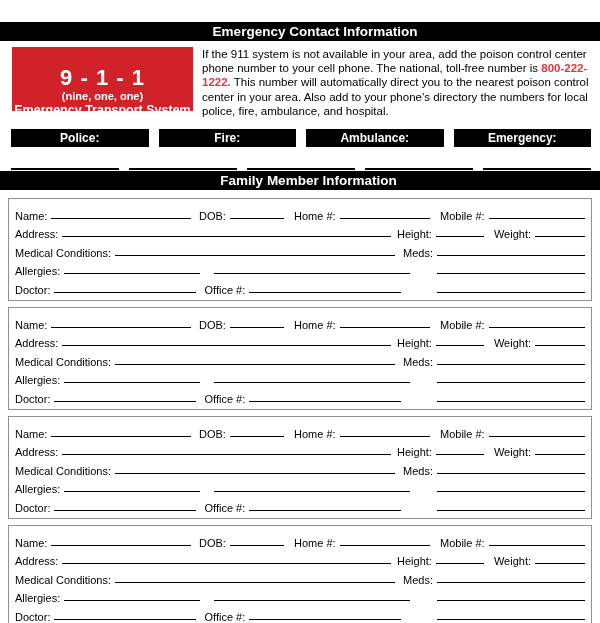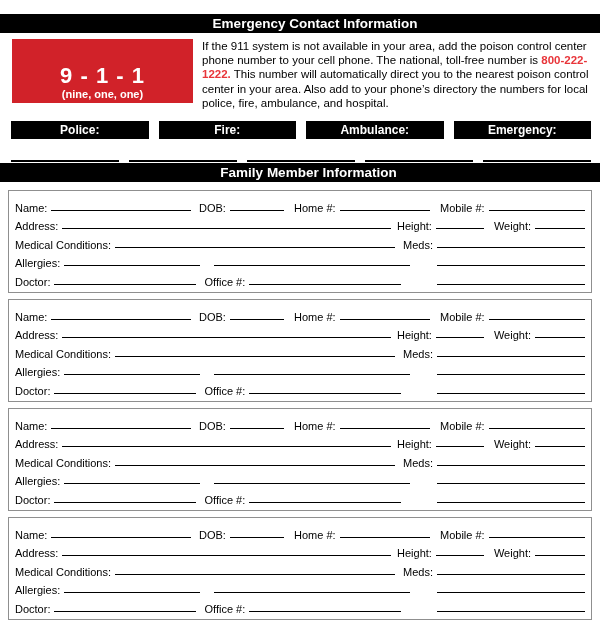--- a/index.html
+++ b/index.html
@@ -8,28 +8,28 @@
     width: 600px; height: 623px; overflow: hidden; position: relative;
     font-family: "Liberation Sans", sans-serif; color: #000;
   }
 
   
   .section-bar {
     background: #000; color: #fff; font-weight: bold;
     font-size: 13.5px; text-align: center;
     height: 19px; line-height: 19px; width: 600px;
   }
-  .top-bar { margin-top: 14px; padding-left: 30px; }
+  .top-bar { margin-top: 22px; padding-left: 30px; }
   .family-bar { margin-top: 1px; padding-left: 17px; }
 
   
   .emergency-row { display: flex; margin: 6px 9px 0 12px; }
   .badge {
     width: 181px; min-width: 181px; height: 64px;
-    background: #d12229; color: #fff; text-align: center; padding-top: 25px;
+    background: #d12229; color: #fff; text-align: center; padding-top: 19px;
   }
   .badge-number { font-size: 22px; font-weight: bold; line-height: 24px; letter-spacing: 1px; }
   .badge-phonetic { font-size: 11px; font-weight: bold; line-height: 13px; }
   .badge-subtitle { font-size: 12.5px; font-weight: bold; line-height: 15px; }
   .instructions {
     flex: 1; margin-left: 9px; font-size: 11.5px; line-height: 14.2px; text-align: left;
   }
   .phone-red { color: #e8353a; font-weight: bold; }
 
   

